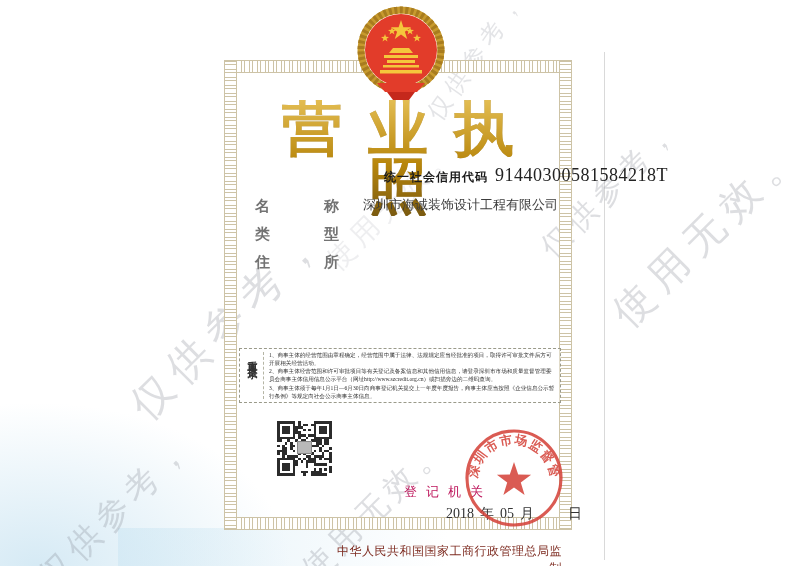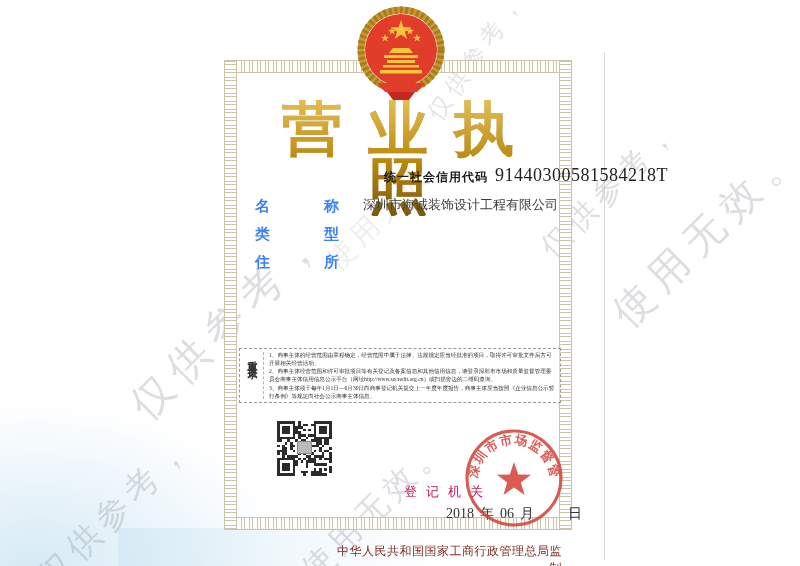--- a/index.html
+++ b/index.html
@@ -29,21 +29,21 @@
     filter:drop-shadow(0.6px 0.8px 0 rgba(122,90,16,.55));}
 
   
   .credit{position:absolute;left:384px;top:165px;display:flex;align-items:baseline;gap:7px;}
   .credit .lbl{font-size:12px;font-weight:bold;color:#1c1c1c;letter-spacing:1px;}
   .credit .val{font-family:"Liberation Serif",serif;font-size:18px;color:#222;letter-spacing:.5px;}
 
   
   .fields{position:absolute;left:255px;top:196px;width:312px;}
   .field-row{display:flex;margin-bottom:9px;align-items:flex-start;}
-  .field-label{flex:0 0 84px;font-size:15px;font-weight:bold;color:#3b82f6;
+  .field-label{flex:0 0 84px;font-size:15px;font-weight:bold;color:#737373;
     text-align:justify;text-align-last:justify;line-height:19px;}
   .field-value{margin-left:24px;width:212px;font-family:"Liberation Serif",serif;
     font-size:13px;color:#3c3c3c;line-height:18px;}
 
   
   .notice{position:absolute;left:239px;top:348px;width:322px;height:55px;box-sizing:border-box;
     border:1px dashed #9a9a8a;display:flex;padding:3px 5px;background:rgba(255,255,255,.4);}
   .notice-label{writing-mode:vertical-rl;text-orientation:upright;font-size:10px;font-weight:bold;
     color:#333;letter-spacing:3px;line-height:14px;padding:1px 4px 0 0;margin-right:5px;
     border-right:1px dashed #b5b5a5;}
@@ -601,21 +601,21 @@
       <div class="on"></div>
       <div></div>
       <div></div>
     </div>
   <div class="qr-logo"></div>
 
   <div class="reg-label">登记机关</div>
   <div class="reg-date">
     <span>2018</span>
     <span>年</span>
-    <span>06</span>
+    <span>05</span>
     <span>月</span>
     <span class="day-gap"></span>
     <span>日</span>
   </div>
 
   <div class="seal">
     <svg width="104" height="104" viewBox="0 0 104 104">
       <circle cx="52" cy="52" r="47" fill="none" stroke="#d5453c" stroke-width="3.2"></circle>
       <polygon fill="#d5453c" points="52,36 56.2,48.6 69.1,48.8 58.8,56.6 62.6,69 52,61.4 41.4,69 45.2,56.6 34.9,48.8 47.8,48.6"></polygon>
       <defs>

